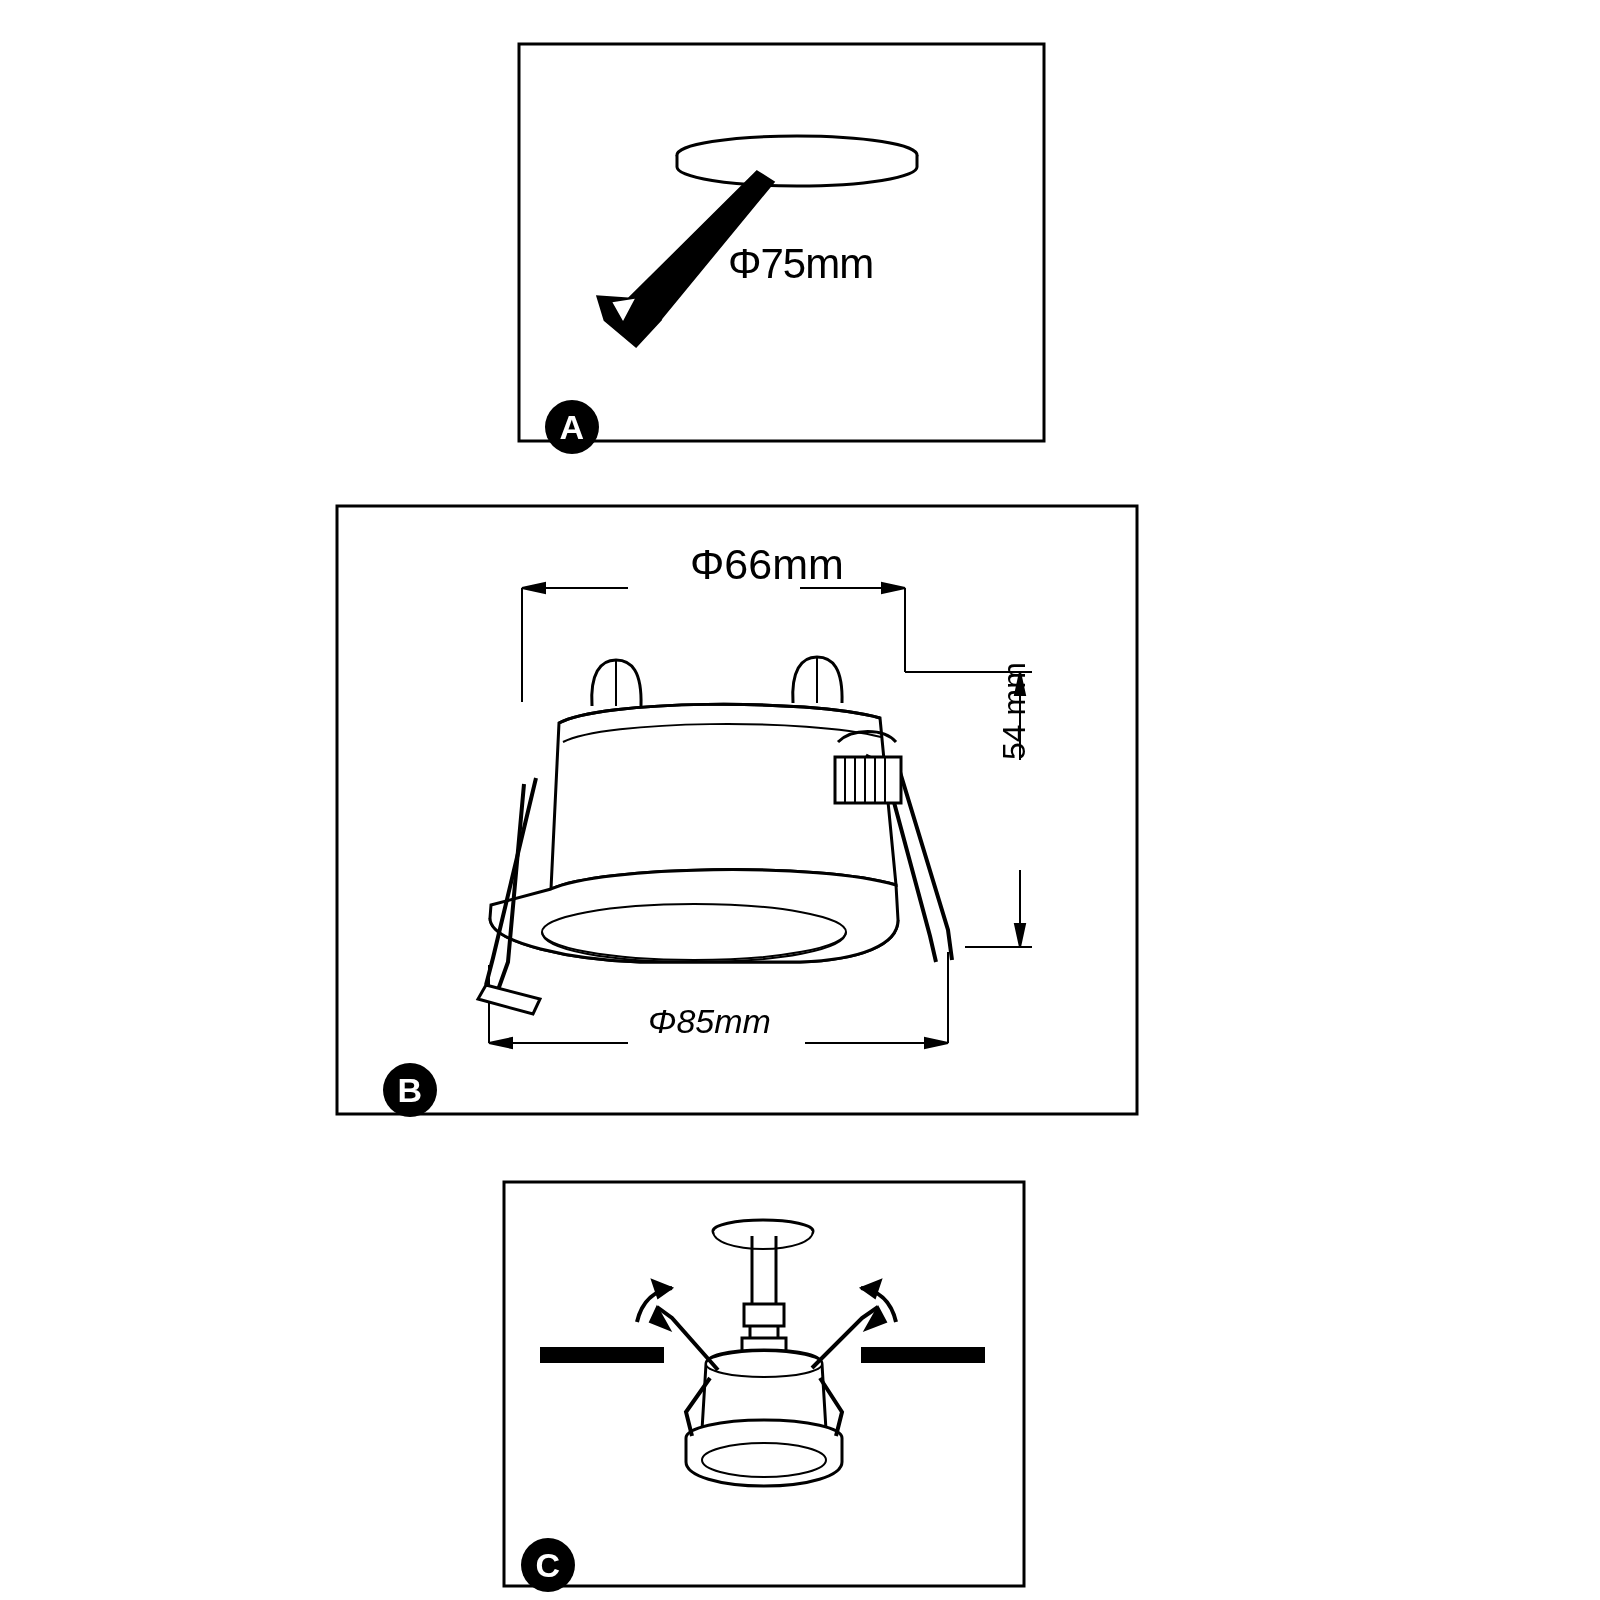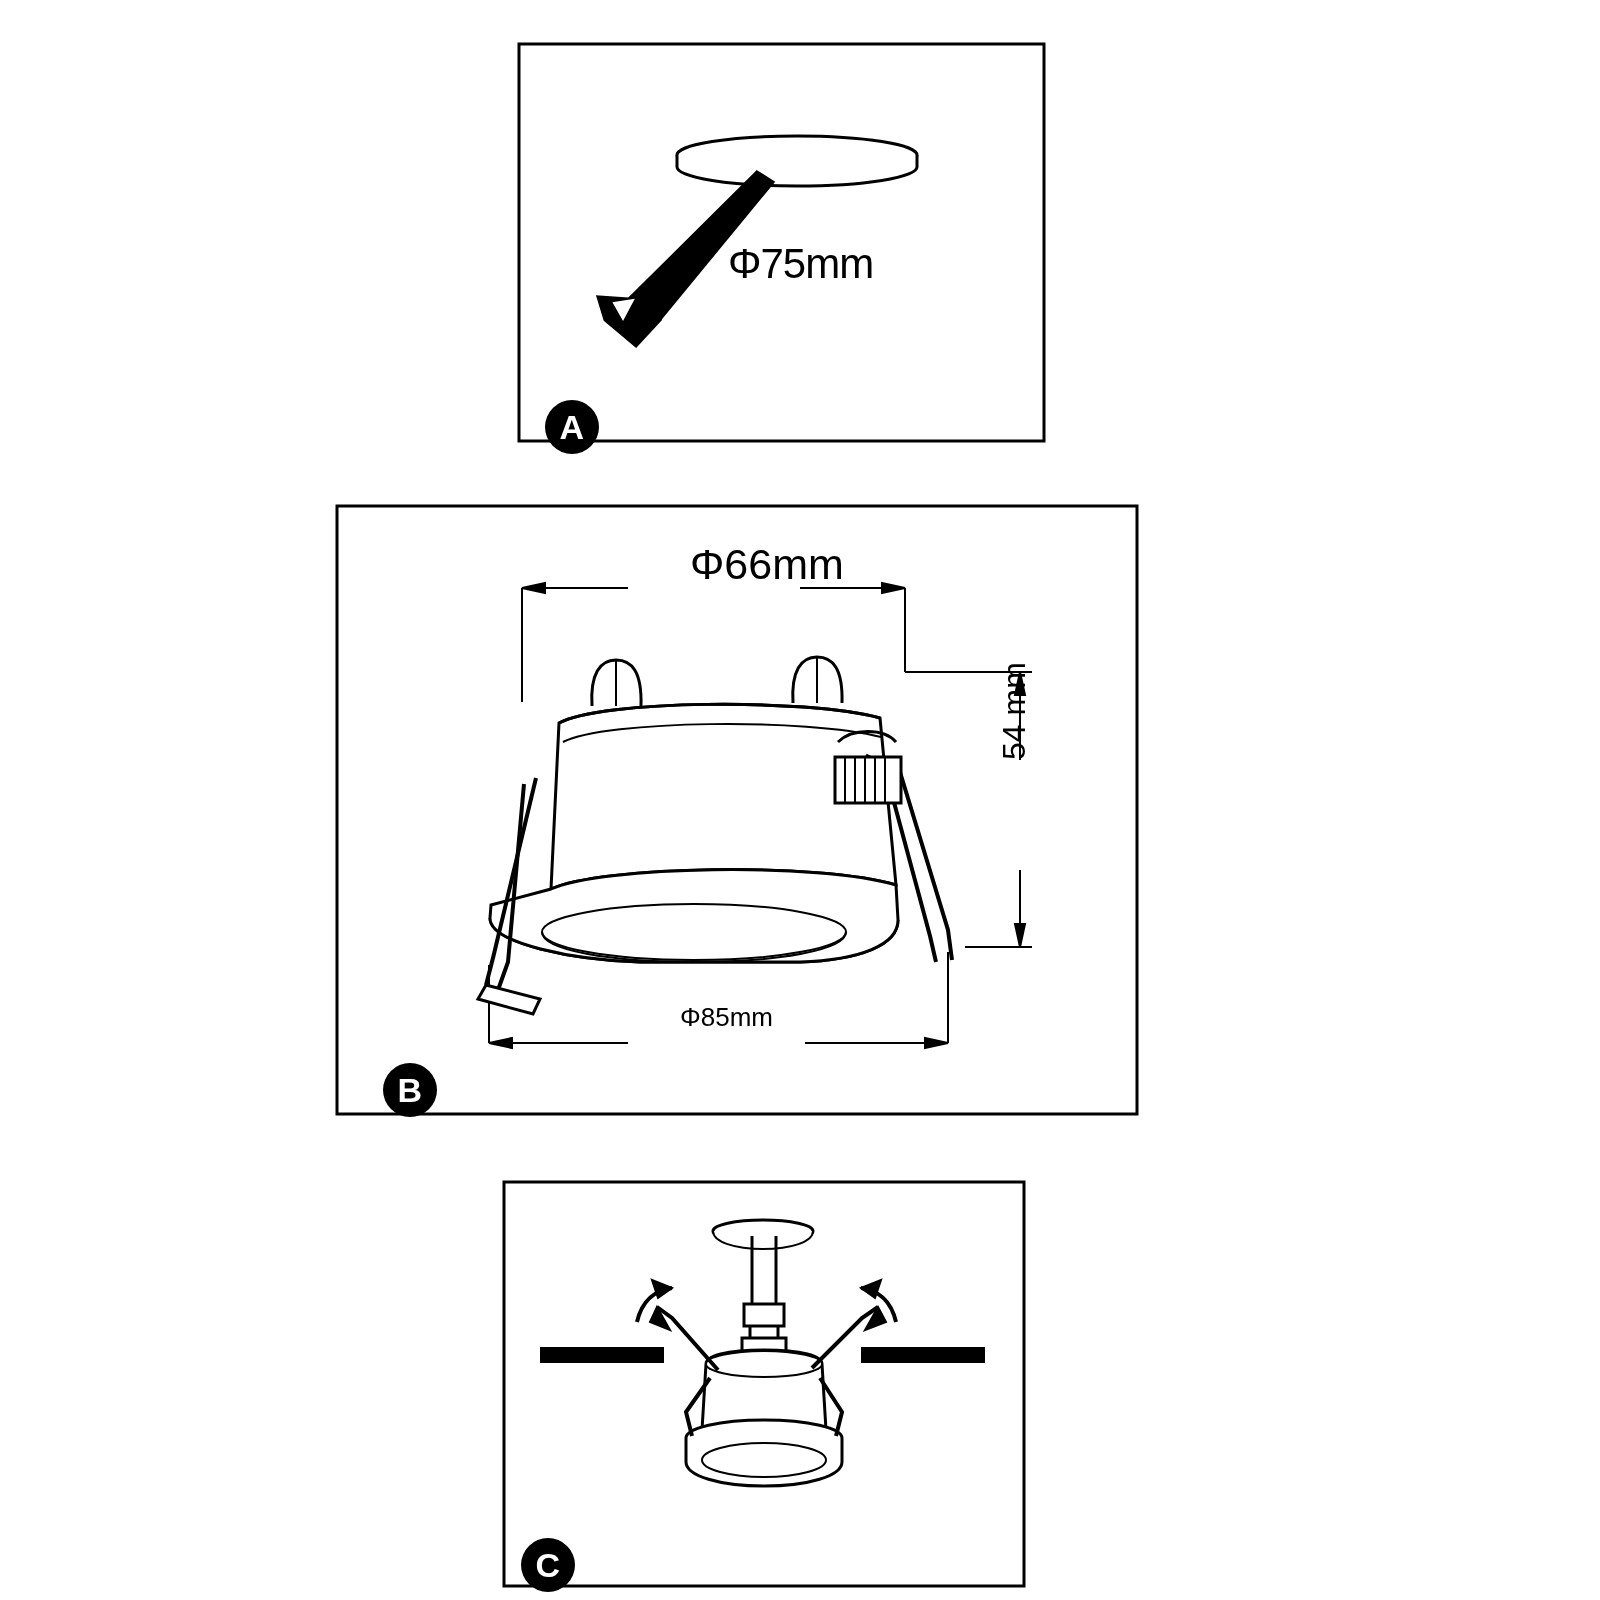--- a/index.html
+++ b/index.html
@@ -57,23 +57,24 @@
     font-size: 42px;
     letter-spacing: -1px;
   }
   #text-66 {
     left: 645px;
     top: 540px;
     font-size: 43px;
     margin-left: 45px;
   }
   #text-85 {
-    left: 680px;
+    left: 648px;
     top: 1002px;
-    font-size: 26px;
+    font-size: 34px;
+    font-style: italic;
   }
   #text-54 {
     left: 996px;
     top: 760px;
     font-size: 32px;
     transform: rotate(-90deg);
     transform-origin: left top;
   }
 </style>
 </head>

